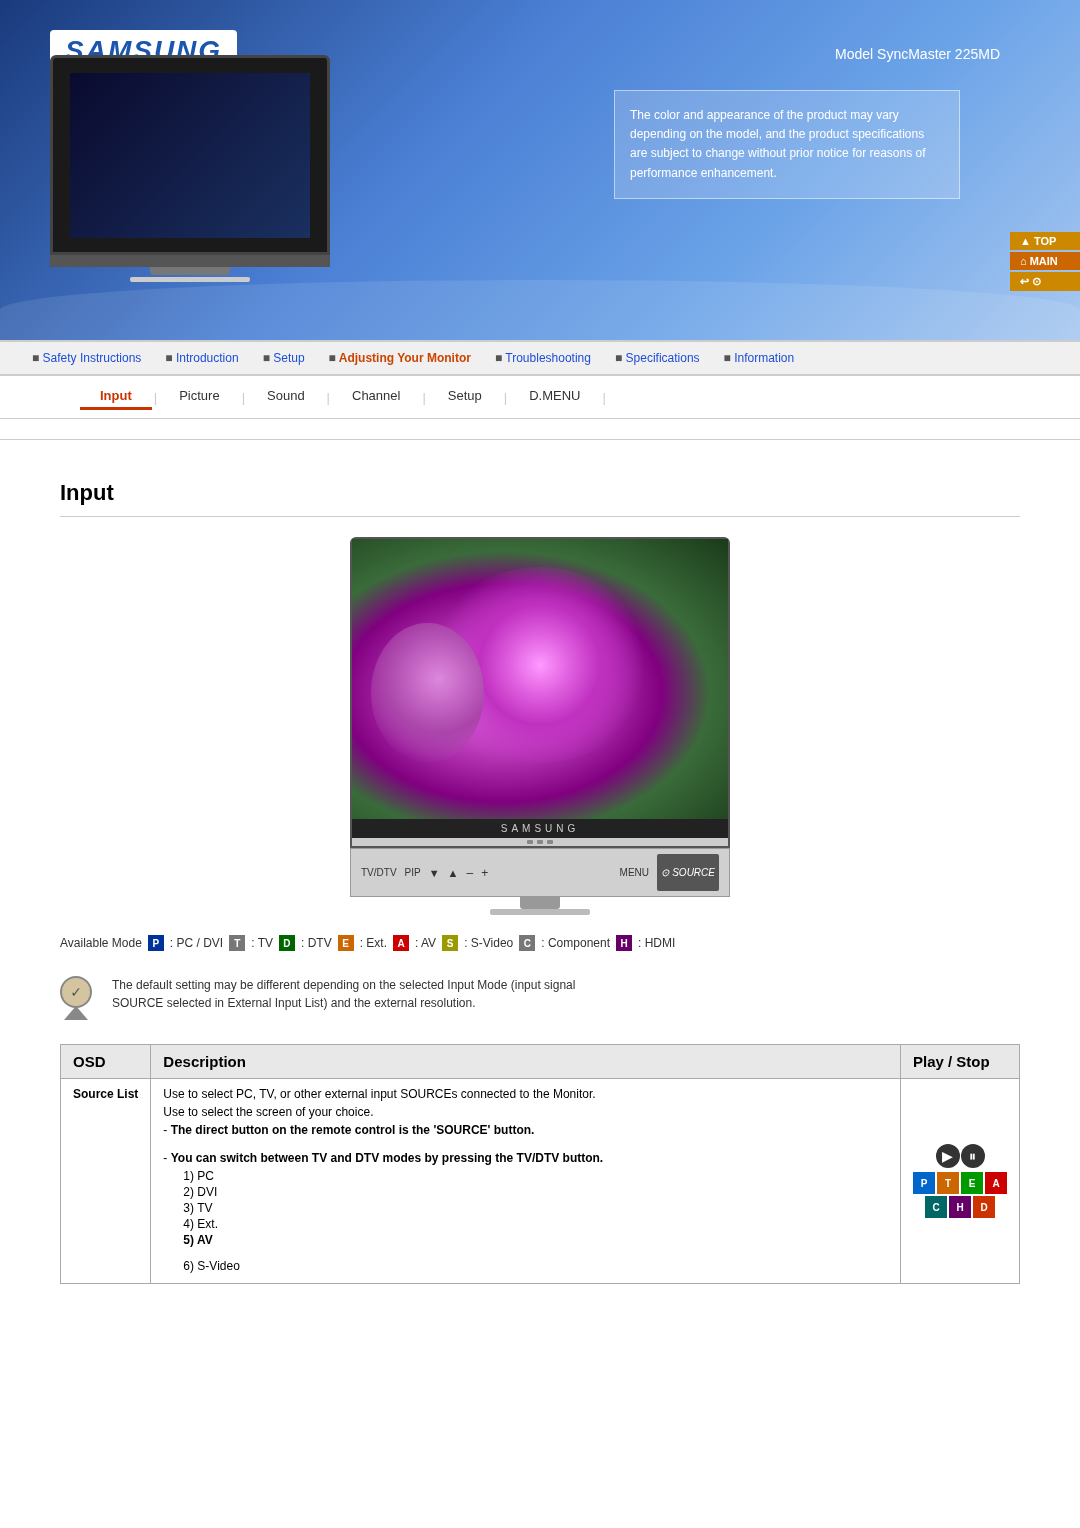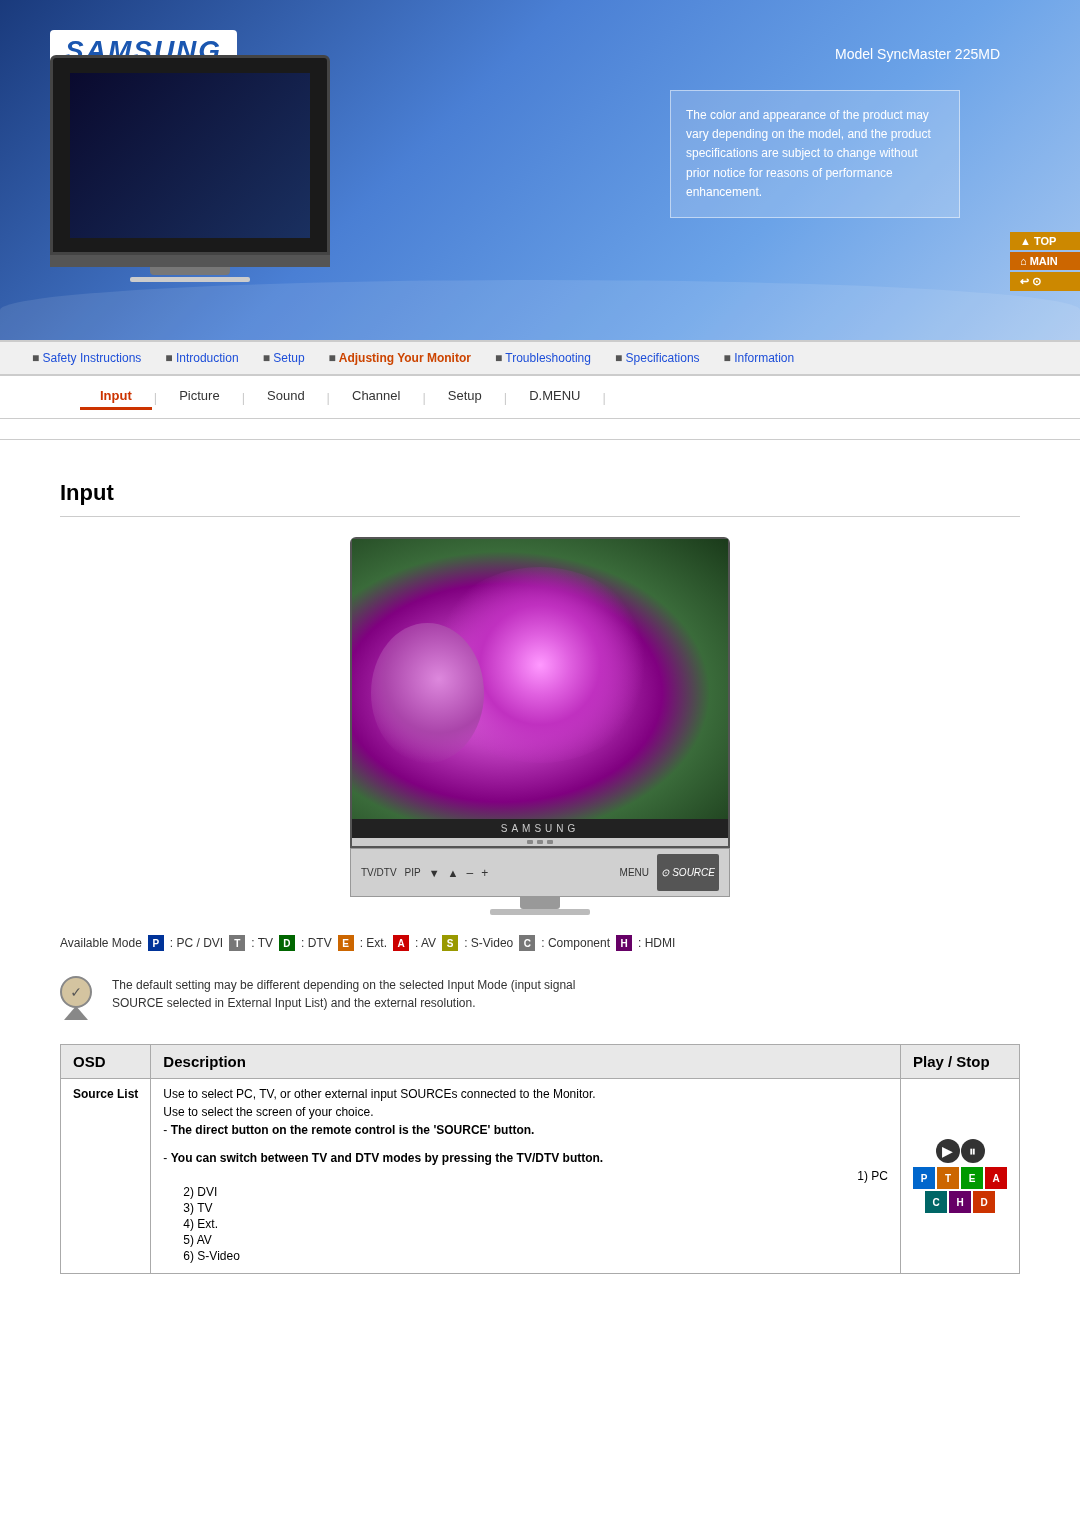--- a/index.html
+++ b/index.html
@@ -280,21 +280,21 @@
 
   <div style="position:absolute; left:50px; top:55px; width:280px; height:230px;">
     <div style="background:#1a1a1a; border:3px solid #444; border-radius:6px 6px 0 0; width:280px; height:200px; display:flex; align-items:center; justify-content:center;">
       <div style="background:linear-gradient(135deg,#0a0a2e,#1a3060); width:240px; height:165px;"></div>
     </div>
     <div style="background:#555; height:12px; width:280px;"></div>
     <div style="background:#777; height:8px; width:80px; margin:0 auto; border-radius:0 0 4px 4px;"></div>
     <div style="background:#ccc; height:5px; width:120px; margin:0 auto; border-radius:2px; margin-top:2px;"></div>
   </div>
 
-  <div style="position:absolute; right:120px; top:90px; width:290px; background:rgba(255,255,255,0.18); border:1px solid rgba(255,255,255,0.5); padding:15px;">
+  <div style="position:absolute; right:120px; top:90px; width:346px; background:rgba(255,255,255,0.18); border:1px solid rgba(255,255,255,0.5); padding:15px;">
     <p style="color:#fff; font-size:12px; line-height:1.6;">The color and appearance of the product may vary depending on the model, and the product specifications are subject to change without prior notice for reasons of performance enhancement.</p>
   </div>
   <div class="wave-decoration"></div>
 </div>
 
 <div class="nav-bar">
   <a href="#">Safety Instructions</a>
   <a href="#">Introduction</a>
   <a href="#">Setup</a>
   <a href="#" class="active">Adjusting Your Monitor</a>
@@ -404,25 +404,25 @@
       </tr>
     </thead>
     <tbody>
       <tr>
         <td class="osd-col">Source List</td>
         <td>
           <p style="margin-bottom:4px;">Use to select PC, TV, or other external input SOURCEs connected to the Monitor.</p>
           <p style="margin-bottom:4px;">Use to select the screen of your choice.</p>
           <p style="margin-bottom:14px;">- <strong>The direct button on the remote control is the 'SOURCE' button.</strong></p>
           <p style="margin-bottom:4px;">- <strong>You can switch between TV and DTV modes by pressing the TV/DTV button.</strong></p>
-          <p style="margin-left:20px; margin-bottom:2px;text-align:right;">1) PC</p>
+          <p style="margin-left:20px; margin-bottom:2px;">1) PC</p>
           <p style="margin-left:20px; margin-bottom:2px;">2) DVI</p>
           <p style="margin-left:20px; margin-bottom:2px;">3) TV</p>
           <p style="margin-left:20px; margin-bottom:2px;">4) Ext.</p>
-          <p style="margin-left:20px; margin-bottom:2px;">5) AV</p>
+          <p style="margin-left:20px; margin-bottom:12px;font-weight:bold;">5) AV</p>
           <p style="margin-left:20px; margin-bottom:2px;">6) S-Video</p>
         </td>
         <td class="play-col">
           <div class="play-buttons">
             <div style="display:flex; gap:1px; margin-bottom:2px;">
               <div style="width:24px; height:24px; background:#333; border-radius:50%; display:flex; align-items:center; justify-content:center; font-size:14px; color:#fff;">▶</div>
               <div style="width:24px; height:24px; background:#333; border-radius:50%; display:flex; align-items:center; justify-content:center; font-size:14px; color:#fff;">⏸</div>
             </div>
             <div class="play-btn-row">
               <div class="play-btn btn-p">P</div>

